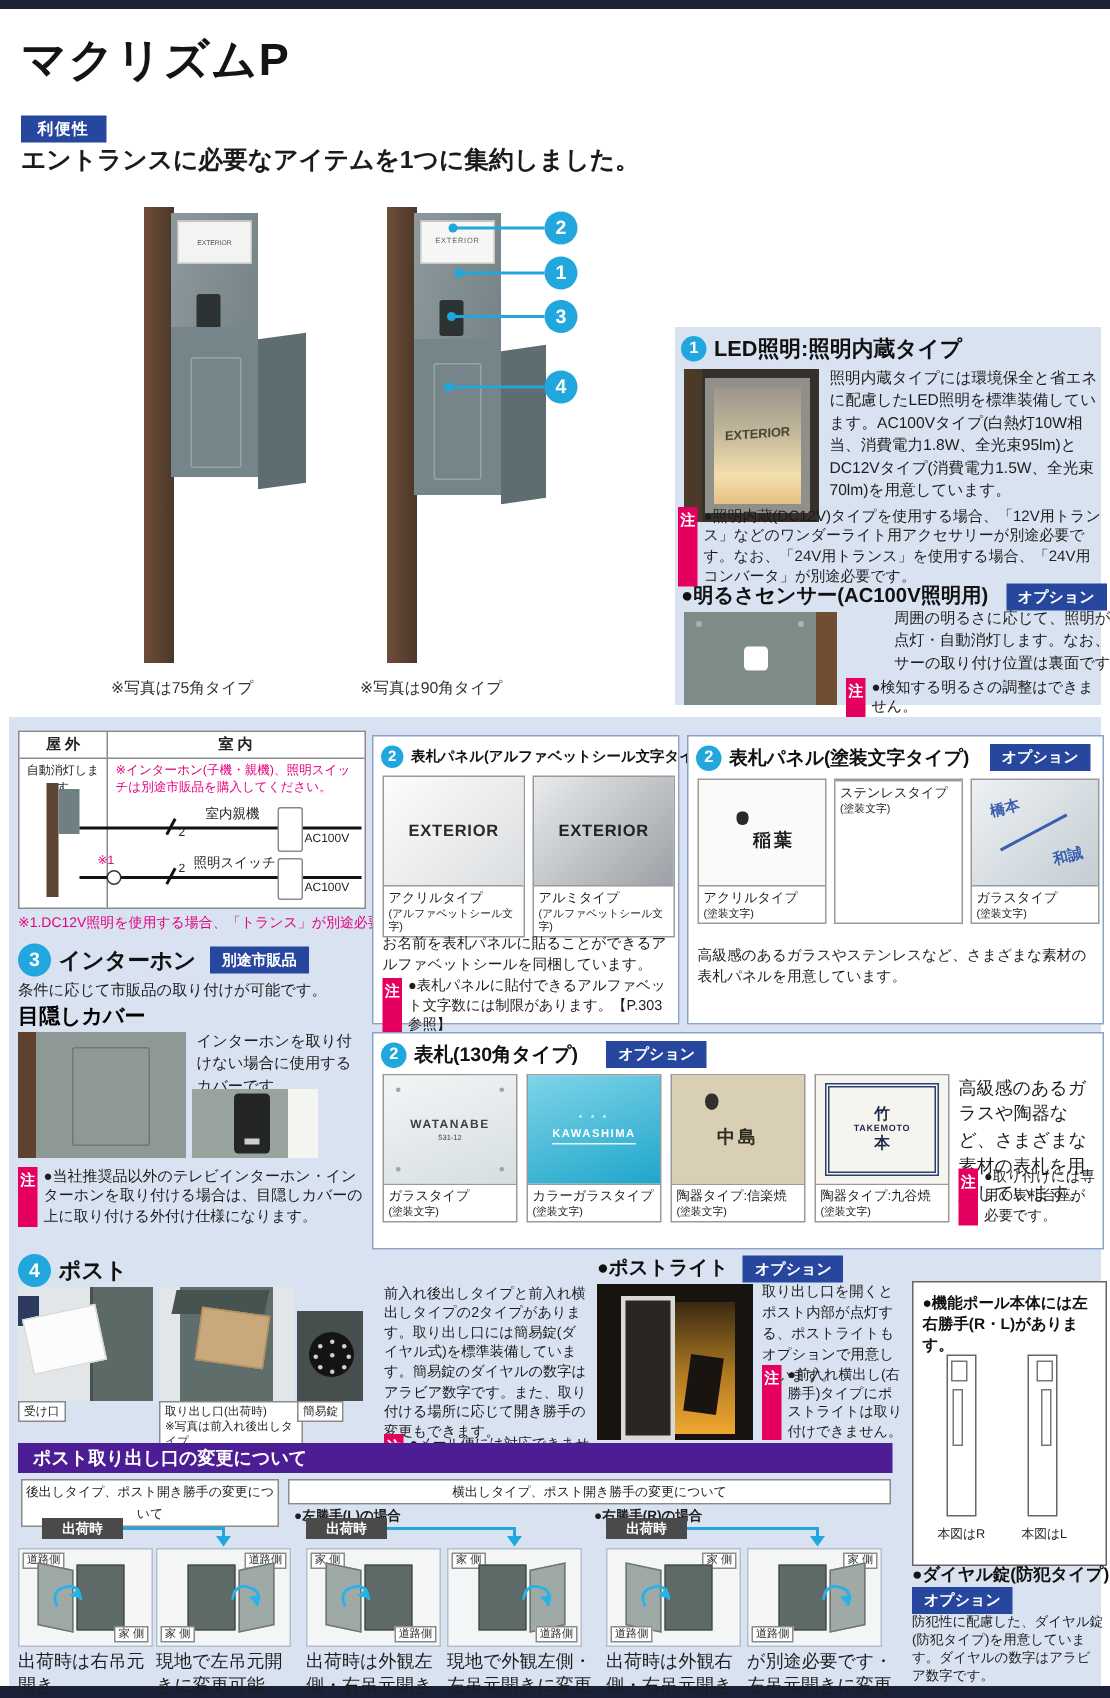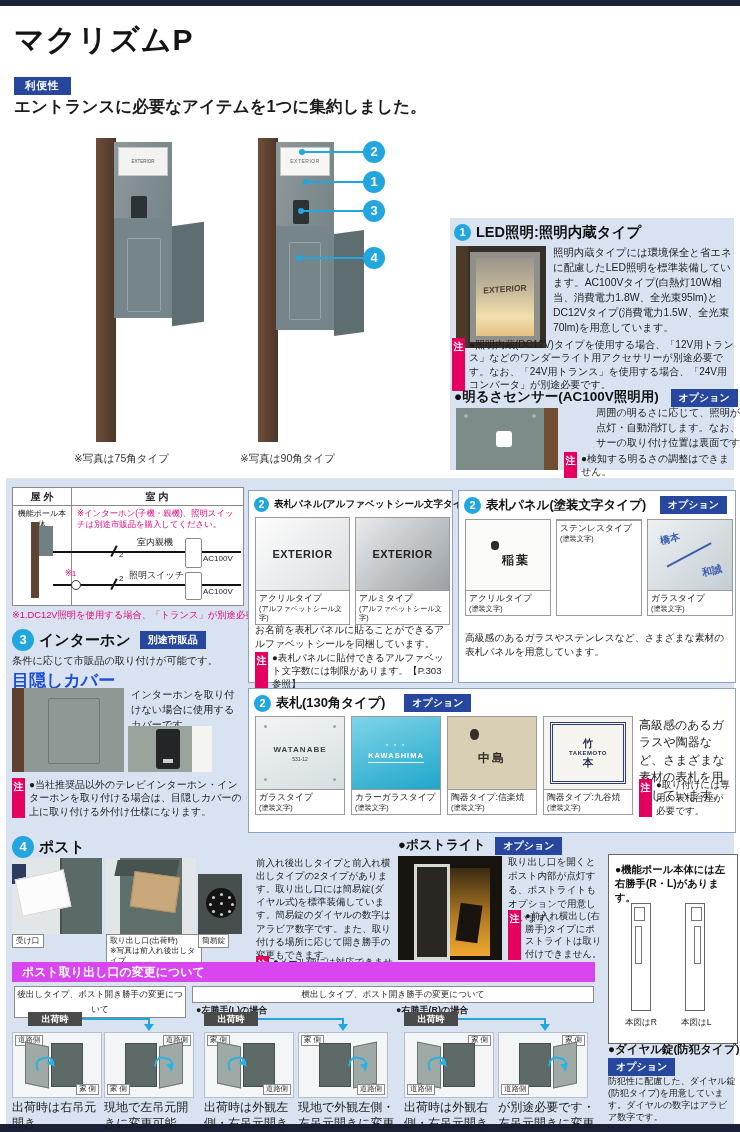--- a/index.html
+++ b/index.html
@@ -26,21 +26,21 @@
   .btxt{font-size:10.4px;line-height:1.45;color:#1d1d1d}
   .wbox{background:#fff;border:1px solid #8aa3c6}
   .gbox{background:#fff;border:1px solid #666}
   .cellrow{display:flex;gap:5px}
   .cell{background:#fff;border:1px solid #9a9a9a;display:flex;flex-direction:column}
   .cimg{position:relative;overflow:hidden;flex:0 0 auto}
   .clab{border-top:1px solid #9a9a9a;padding:2px 3px;font-size:8.8px;line-height:1.25;color:#1d1d1d}
   .clab .s{display:block;font-size:7.2px}
   .photo{background:#e3e6e8;overflow:hidden;position:absolute}
   .pcap{position:absolute;background:#fff;border:1px solid #8a8a8a;font-size:7.8px;line-height:1.3;padding:1px 3px;color:#1d1d1d}
-  .gray-h{background:#d946ef;color:#fff;font-weight:bold;font-size:12px;line-height:20px;padding-left:10px}
+  .gray-h{background:#4c1d95;color:#fff;font-weight:bold;font-size:12px;line-height:20px;padding-left:10px}
   .subh{background:#fff;border:1px solid #8a8a8a;font-size:8.6px;text-align:center;line-height:15px;color:#1d1d1d}
   .caseh{font-size:9px;font-weight:bold;color:#1d1d1d}
   .ship{background:#4a4a4a;color:#fff;font-size:9px;font-weight:bold;text-align:center;line-height:14px}
   .larr{border-top:2px solid #21a6de;border-right:2px solid #21a6de}
   .larr:after{content:"";position:absolute;right:-6px;bottom:-7px;border:5px solid transparent;border-top:7px solid #21a6de}
   .diag{background:#f3f5f6;border:1px solid #b4bfca;overflow:hidden}
   .cab{position:absolute;background:#5d6a67;border:1px solid #454f4d}
   .door{position:absolute;background:#9fa9a5;border:1px solid #6d7673}
   .slab{position:absolute;background:#fff;border:1px solid #8a8a8a;font-size:7.4px;line-height:1.2;padding:0 2px;color:#1d1d1d}
   .tl{left:2px;top:2px}.tr{right:2px;top:2px}.bl{left:2px;bottom:2px}.br{right:2px;bottom:2px}
@@ -129,21 +129,21 @@
     <span class="txt">●検知する明るさの調整はできません。</span>
   </div>
 
   <div class="a bluep" style="left:6px;top:478px;width:728px;height:646px"></div>
 
   <div class="a" style="left:12px;top:487px;width:230px;height:117px;background:#fff;border:1px solid #8a8a8a">
     <div class="a" style="left:0;top:0;width:58px;height:17px;font-size:10px;font-weight:bold;text-align:center;line-height:17px">屋 外</div>
     <div class="a" style="left:58px;top:0;width:172px;height:17px;font-size:10px;font-weight:bold;text-align:center;line-height:17px">室 内</div>
     <div class="a" style="left:58px;top:0;width:1px;height:117px;background:#8a8a8a"></div>
     <div class="a" style="left:0;top:17px;width:230px;height:1px;background:#8a8a8a"></div>
-    <div class="a" style="left:1px;top:20px;width:56px;font-size:8px;text-align:center">機能ポール本体</div>
+    <div class="a" style="left:1px;top:20px;width:56px;font-size:8px;text-align:center">自動消灯します</div>
     <div class="a" style="left:18px;top:34px;width:8px;height:76px;background:#5d4433"></div>
     <div class="a" style="left:26px;top:38px;width:14px;height:30px;background:#6f7f82"></div>
     <div class="a magenta" style="left:64px;top:20px;width:162px;font-size:8.4px;line-height:1.3">※インターホン(子機・親機)、照明スイッチは別途市販品を購入してください。</div>
     <div class="a" style="left:124px;top:48px;font-size:9px">室内親機</div>
     <div class="a wire" style="left:40px;top:63px;width:188px"></div>
     <div class="a" style="left:100px;top:57px;width:1.5px;height:12px;background:#111;transform:rotate(28deg)"></div>
     <div class="a" style="left:106px;top:62px;font-size:8px">2</div>
     <div class="a sw" style="left:172px;top:50px;width:15px;height:28px"></div>
     <div class="a" style="left:190px;top:66px;font-size:8px">AC100V</div>
     <div class="a" style="left:116px;top:81px;font-size:9px">照明スイッチ</div>
@@ -156,21 +156,21 @@
     <div class="a" style="left:190px;top:99px;font-size:8px">AC100V</div>
   </div>
   <div class="a magenta pinkline" style="left:12px;top:609px">※1.DC12V照明を使用する場合、「トランス」が別途必要です。</div>
 
   <div class="a sech" style="left:12px;top:629px;font-size:15px">
     <span class="circ">3</span>
     <span>インターホン</span>
     <span class="opt" style="margin-left:4px">別途市販品</span>
   </div>
   <div class="a btxt" style="left:12px;top:654px;width:230px;font-size:10.2px">条件に応じて市販品の取り付けが可能です。</div>
-  <div class="a" style="left:12px;top:669px;font-size:17px;font-weight:bold;color:#1d4ed8">目隠しカバー</div>
+  <div class="a" style="left:12px;top:669px;font-size:14px;font-weight:bold;color:#000000">目隠しカバー</div>
   <div class="a" style="left:12px;top:688px;width:112px;height:84px;background:#8e9995;overflow:hidden">
     <div class="a" style="left:0;top:0;width:12px;height:84px;background:#5f4130"></div>
     <div class="a" style="left:36px;top:10px;width:50px;height:64px;border:1px solid #6e7975;border-radius:2px"></div>
   </div>
   <div class="a btxt" style="left:131px;top:688px;width:108px;font-size:10.2px">インターホンを取り付けない場合に使用するカバーです。</div>
   <div class="a" style="left:128px;top:726px;width:84px;height:46px;background:#9aa49f;overflow:hidden">
     <div class="a" style="left:64px;top:0;width:20px;height:46px;background:#f4f4f1"></div>
     <div class="a" style="left:28px;top:3px;width:24px;height:40px;background:#232527;border-radius:3px"></div>
     <div class="a" style="left:35px;top:33px;width:10px;height:4px;background:#cfcfcf"></div>
   </div>

